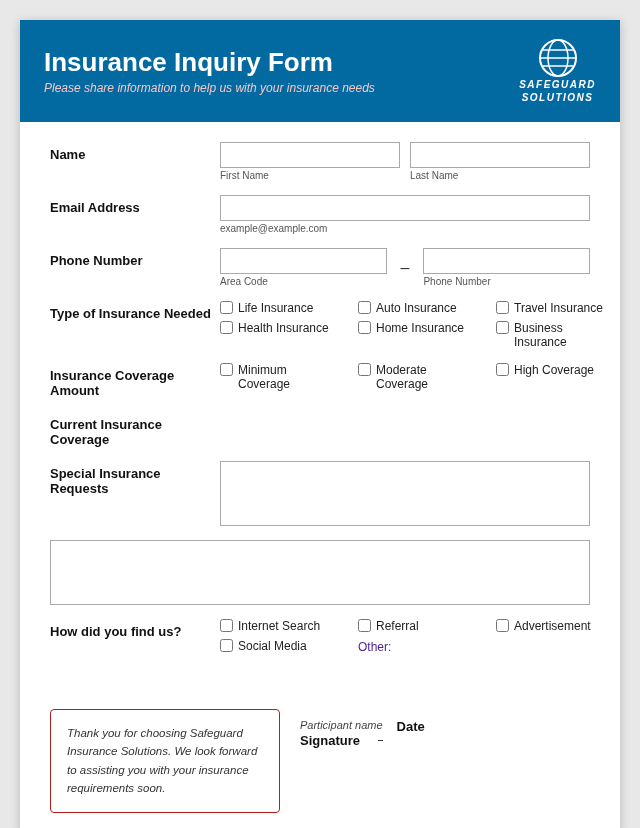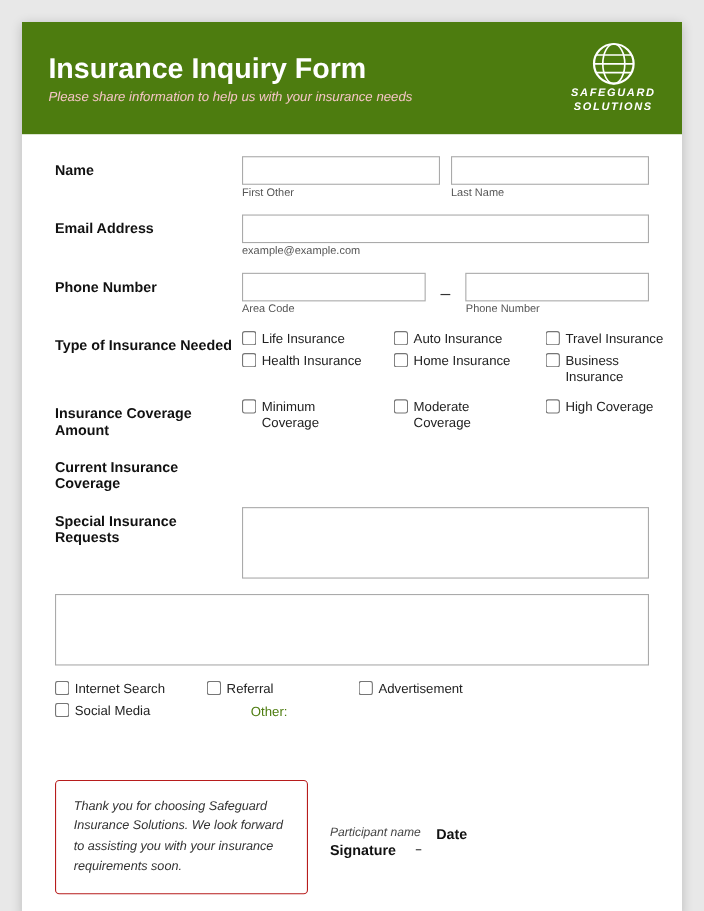--- a/index.html
+++ b/index.html
@@ -11,21 +11,21 @@
       min-height: 828px;
       font-family: Arial, sans-serif;
       padding: 20px;
     }
     .page {
       width: 600px;
       background: #fff;
       box-shadow: 0 2px 10px rgba(0,0,0,0.2);
     }
     .header {
-      background: #4d7c0f;
+      background: #0369a1;
       padding: 18px 24px 18px 24px;
       display: flex;
       align-items: center;
       justify-content: space-between;
       position: relative;
     }
     .header-left .title {
       color: #fff;
       font-size: 26px;
       font-weight: bold;
@@ -132,21 +132,21 @@
       height: 65px;
       resize: none;
       padding: 6px 8px;
       font-size: 12px;
       outline: none;
     }
     .signature-section {
       margin-top: 20px;
       display: flex;
       gap: 20px;
-      align-items: center;
+      align-items: flex-start;
     }
     .thank-you-box {
       border: 1.5px solid #b71c1c;
       border-radius: 4px;
       padding: 14px 16px;
       font-size: 11.5px;
       font-style: italic;
       color: #333;
       width: 230px;
       line-height: 1.6;
@@ -184,22 +184,21 @@
       flex: 1;
       border-bottom: 1.5px solid #333;
     }
     .other-field-row {
       display: flex;
       align-items: center;
       gap: 4px;
     }
     .other-label {
       font-size: 12px;
-      color: #4d7c0f;
-      margin-left: 40px;
+      color: #4c1d95;
     }
     .other-line {
       flex: 1;
       border-bottom: 1px solid #555;
       height: 16px;
     }
     .spacer { height: 20px; }
   </style>
 </head>
 <body>
@@ -225,21 +224,21 @@
   </div>
 
   <div class="form-body">
 
     <div class="form-row">
       <div class="form-label">Name</div>
       <div class="form-fields">
         <div class="field-row">
           <div class="field-group">
             <input type="text" style="">
-            <span class="field-hint">First Other</span>
+            <span class="field-hint">First Name</span>
           </div>
           <div class="field-group">
             <input type="text" style="">
             <span class="field-hint">Last Name</span>
           </div>
         </div>
       </div>
     </div>
 
     <div class="form-row">
@@ -334,20 +333,21 @@
       </div>
     </div>
 
     <div class="form-row">
       <div class="form-fields">
         <textarea style=""></textarea>
       </div>
     </div>
 
     <div class="form-row">
+      <div class="form-label">How did you find us?</div>
       <div class="form-fields">
         <div class="checkbox-group">
           <div class="checkbox-row">
             <label class="checkbox-item">
               <input type="checkbox" style="">
               <span>Internet Search</span>
             </label>
             <label class="checkbox-item">
               <input type="checkbox" style="">
               <span>Referral</span>

